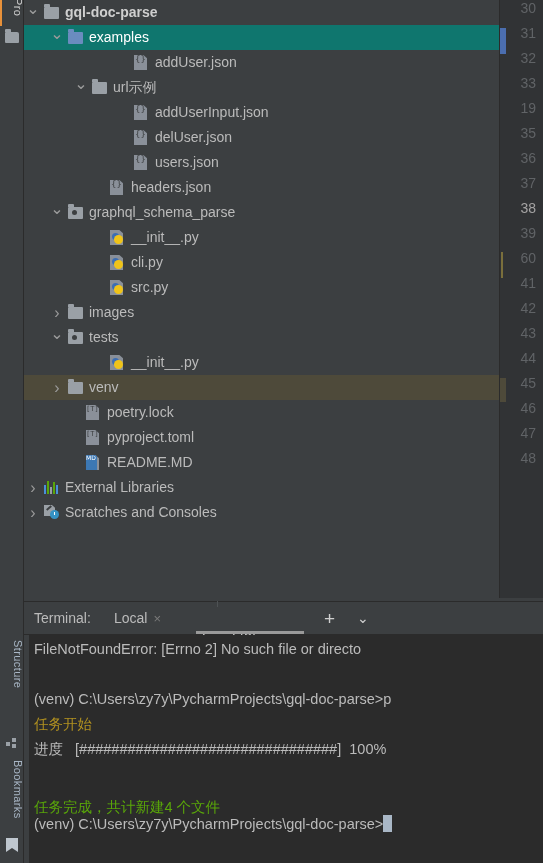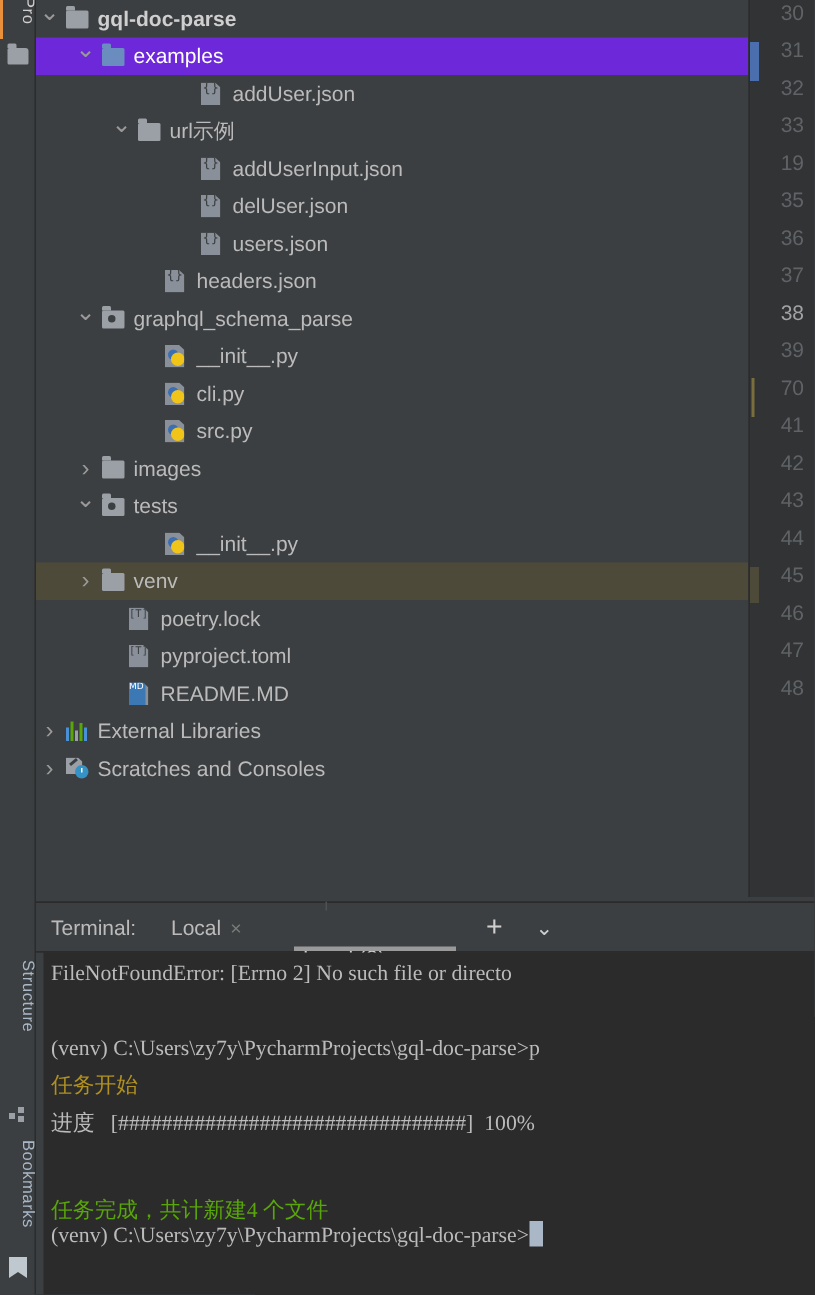--- a/index.html
+++ b/index.html
@@ -53,21 +53,21 @@
   
   .tree {
     position:absolute; left:24px; top:0; width:475px; height:601px;
     background:#3C3F41; overflow:hidden;
   }
   .row {
     position:relative; height:25px; line-height:25px;
     white-space:nowrap; font-size:14px; color:#BBBBBB;
     padding-left:0;
   }
-  .row.sel-blue { background:#6d28d9; color:#FFFFFF; }
+  .row.sel-blue { background:#0f766e; color:#FFFFFF; }
   .row.sel-olive { background:#4E4A3A; }
   .arrow {
     position:absolute; top:0; width:14px; height:25px;
     color:#9A9A9A; font-size:11px; text-align:center; line-height:25px;
   }
   .arrow.down:before{ content:"\2304"; font-size:16px; position:relative; top:-4px;}
   .arrow.right:before{ content:"\203A"; font-size:16px; }
   .ic { position:absolute; top:5px; width:16px; height:15px; }
   .lbl { position:absolute; top:0; line-height:25px; }
   .rootname { font-weight:bold; color:#CFCFCF; }
@@ -147,21 +147,21 @@
   }
   .tt { position:absolute; top:0; height:33px; line-height:33px; font-size:14px; color:#BBBBBB; }
   .tt.active { color:#CFCFCF;margin-top:20px; }
   .tt .x { color:#7A7A7A; font-size:13px; margin-left:6px; }
   .tt-underline{ position:absolute; height:3px; background:#9A9A9A; bottom:0;}
   .tt-plus{ position:absolute; top:0; height:33px; line-height:33px; font-size:19px; color:#CFCFCF; }
   .tt-caret{ position:absolute; top:0; height:33px; line-height:33px; font-size:14px; color:#CFCFCF; }
 
   .termbody {
     position:relative; height:229px; background:#2B2B2B; overflow:hidden;
-    font-family:Liberation Serif, serif; font-size:14.5px;
+    font-family:Liberation Sans, sans-serif; font-size:14.5px;
   }
   .tline { position:absolute; left:10px; white-space:pre; line-height:25px; }
   .c-gray { color:#BBBBBB; }
   .c-yellow { color:#B09020; }
   .c-green { color:#59A609;margin-top:33px; }
   .cursor { display:inline-block; width:9px; height:17px; background:#A9B7C6;
             vertical-align:-3px; }
   .term-leftbar{ position:absolute; left:0; top:0; width:5px; height:229px; background:#3C3F41; }
   .splitter{ position:absolute; left:24px; top:598px; width:519px; height:3px; background:#3C3F41;}
   .tabsplit{ position:absolute; left:217px; top:601px; width:1px; height:6px; background:#4E5254;}
@@ -341,21 +341,21 @@
   <div class="gline" style="top: -4px;">30</div>
       <div class="gline" style="top: 21px;">31</div>
       <div class="gline" style="top: 46px;">32</div>
       <div class="gline" style="top: 71px;">33</div>
       <div class="gline" style="top: 96px;">19</div>
       <div class="gline" style="top: 121px;">35</div>
       <div class="gline" style="top: 146px;">36</div>
       <div class="gline" style="top: 171px;">37</div>
       <div class="gline cur" style="top: 196px;">38</div>
       <div class="gline" style="top: 221px;">39</div>
-      <div class="gline" style="top: 246px;">70</div>
+      <div class="gline" style="top: 246px;">60</div>
       <div class="gline" style="top: 271px;">41</div>
       <div class="gline" style="top: 296px;">42</div>
       <div class="gline" style="top: 321px;">43</div>
       <div class="gline" style="top: 346px;">44</div>
       <div class="gline" style="top: 371px;">45</div>
       <div class="gline" style="top: 396px;">46</div>
       <div class="gline" style="top: 421px;">47</div>
       <div class="gline" style="top: 446px;">48</div>
     </div>
 

